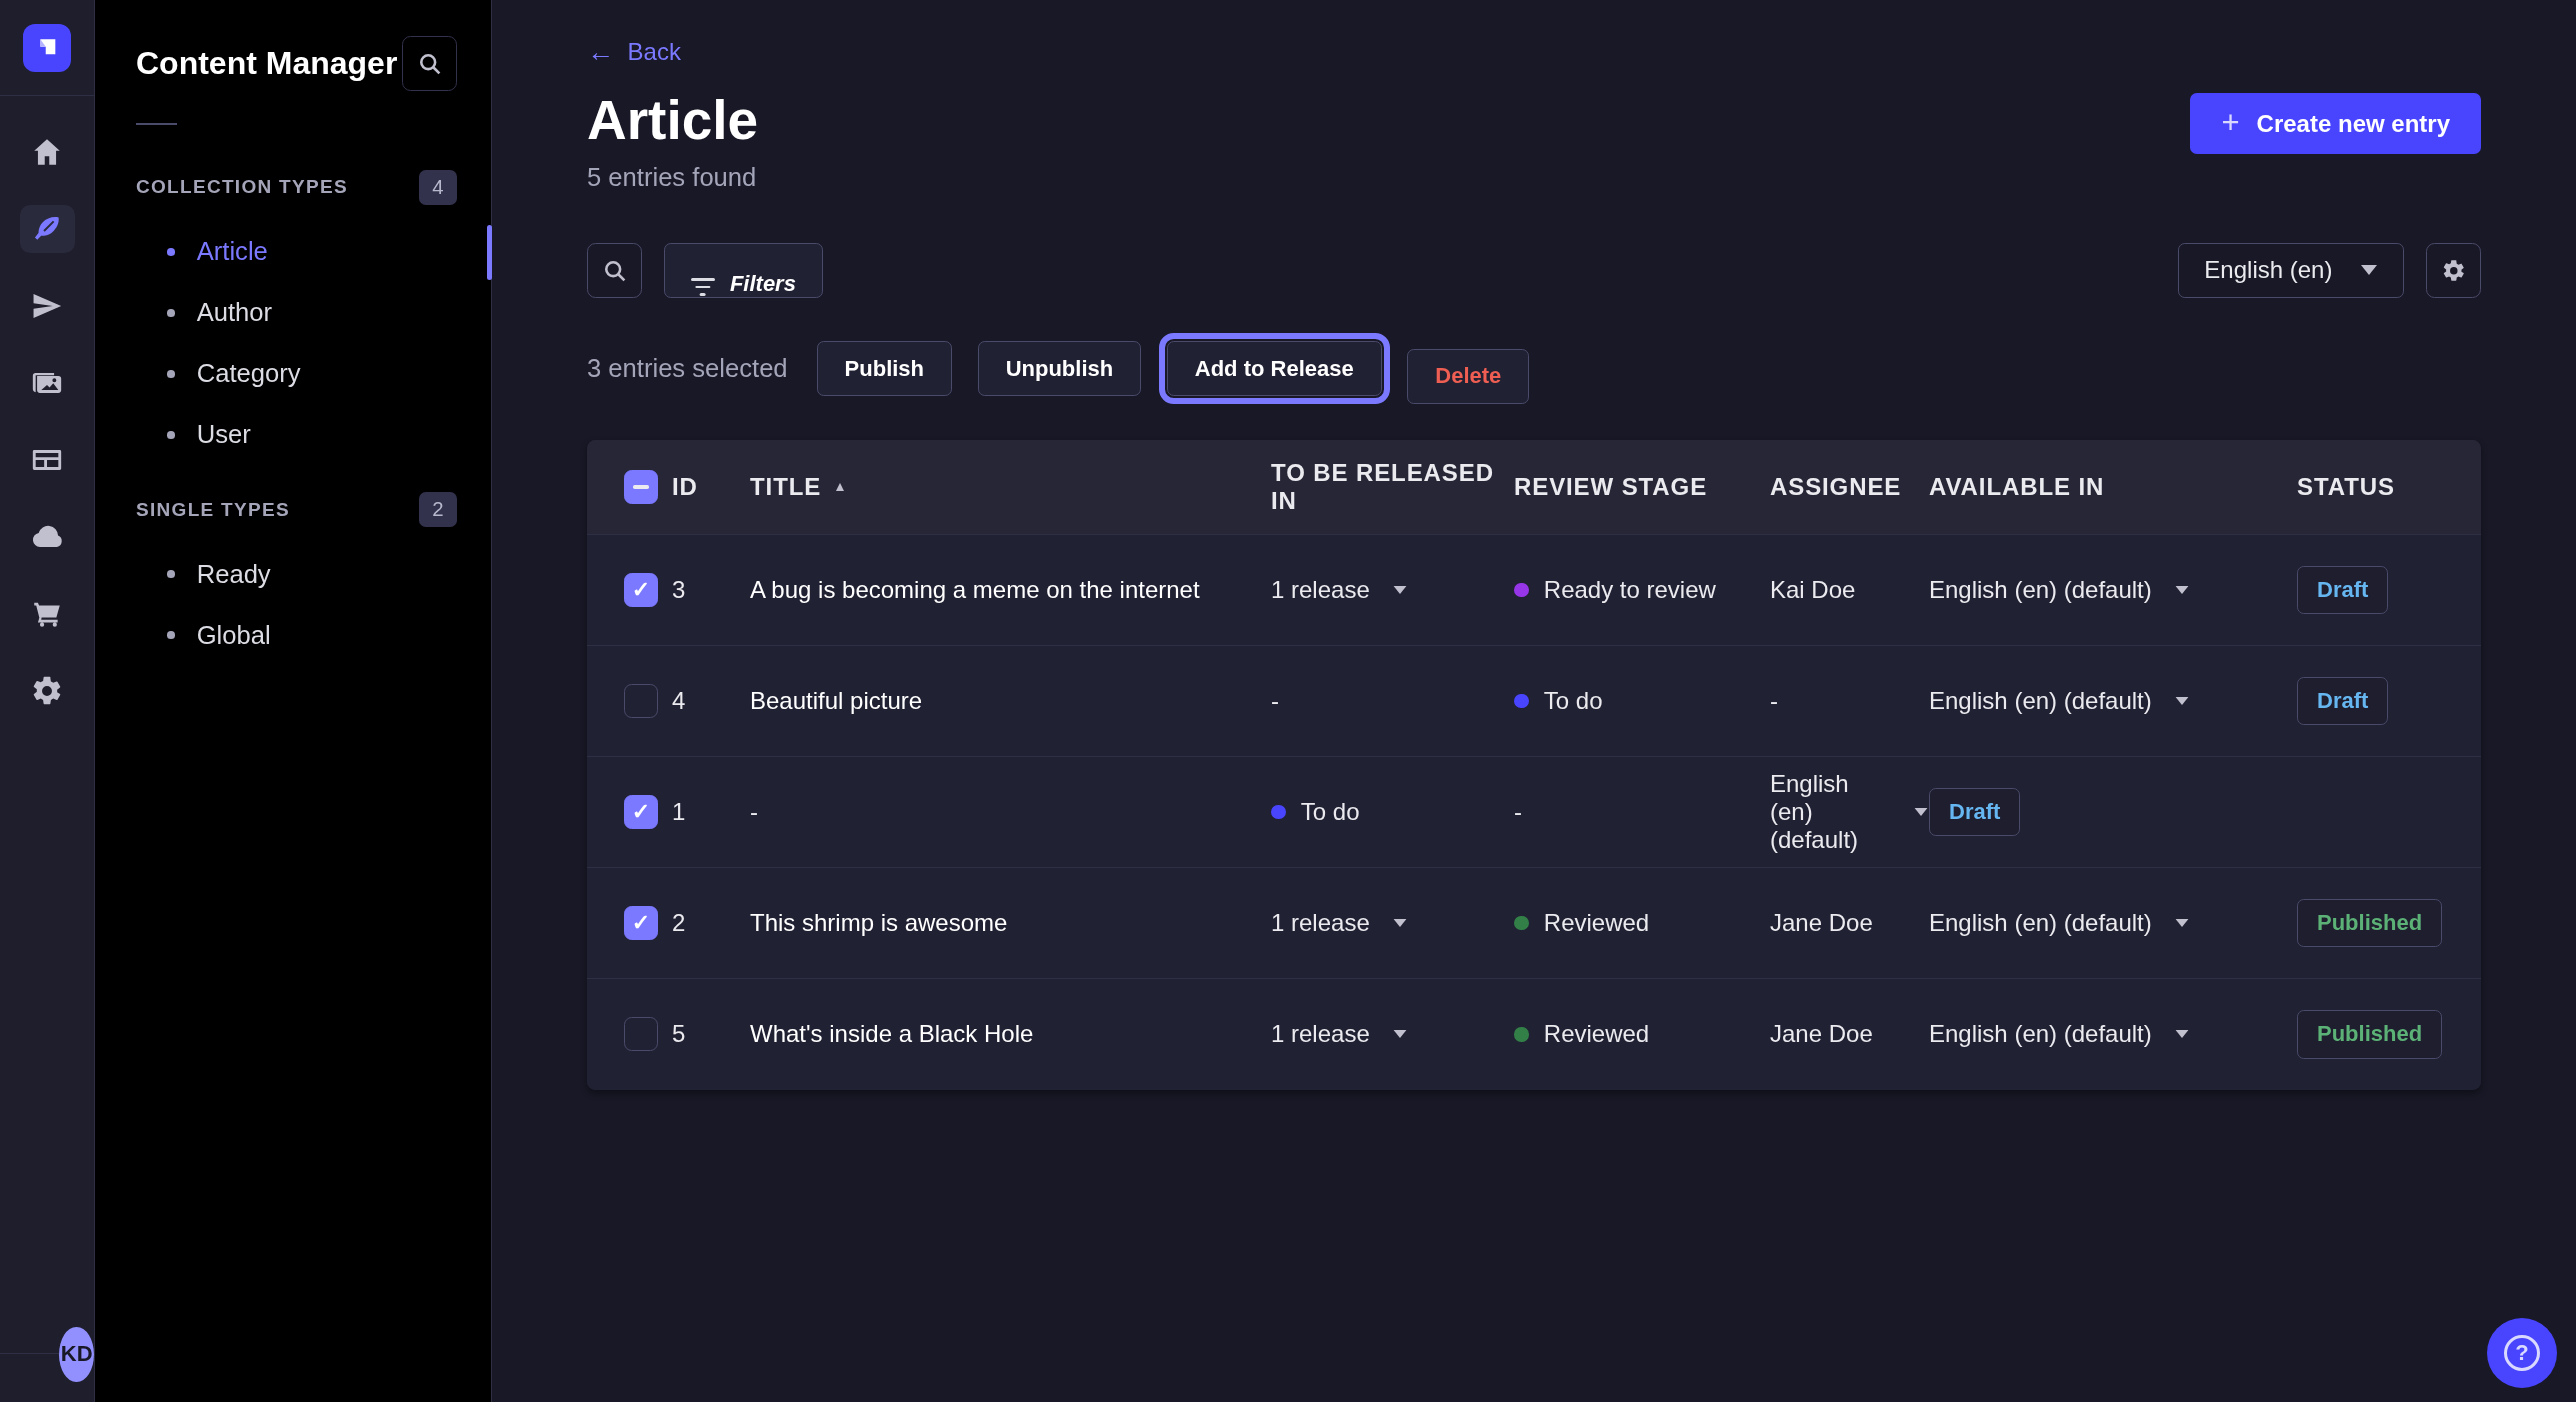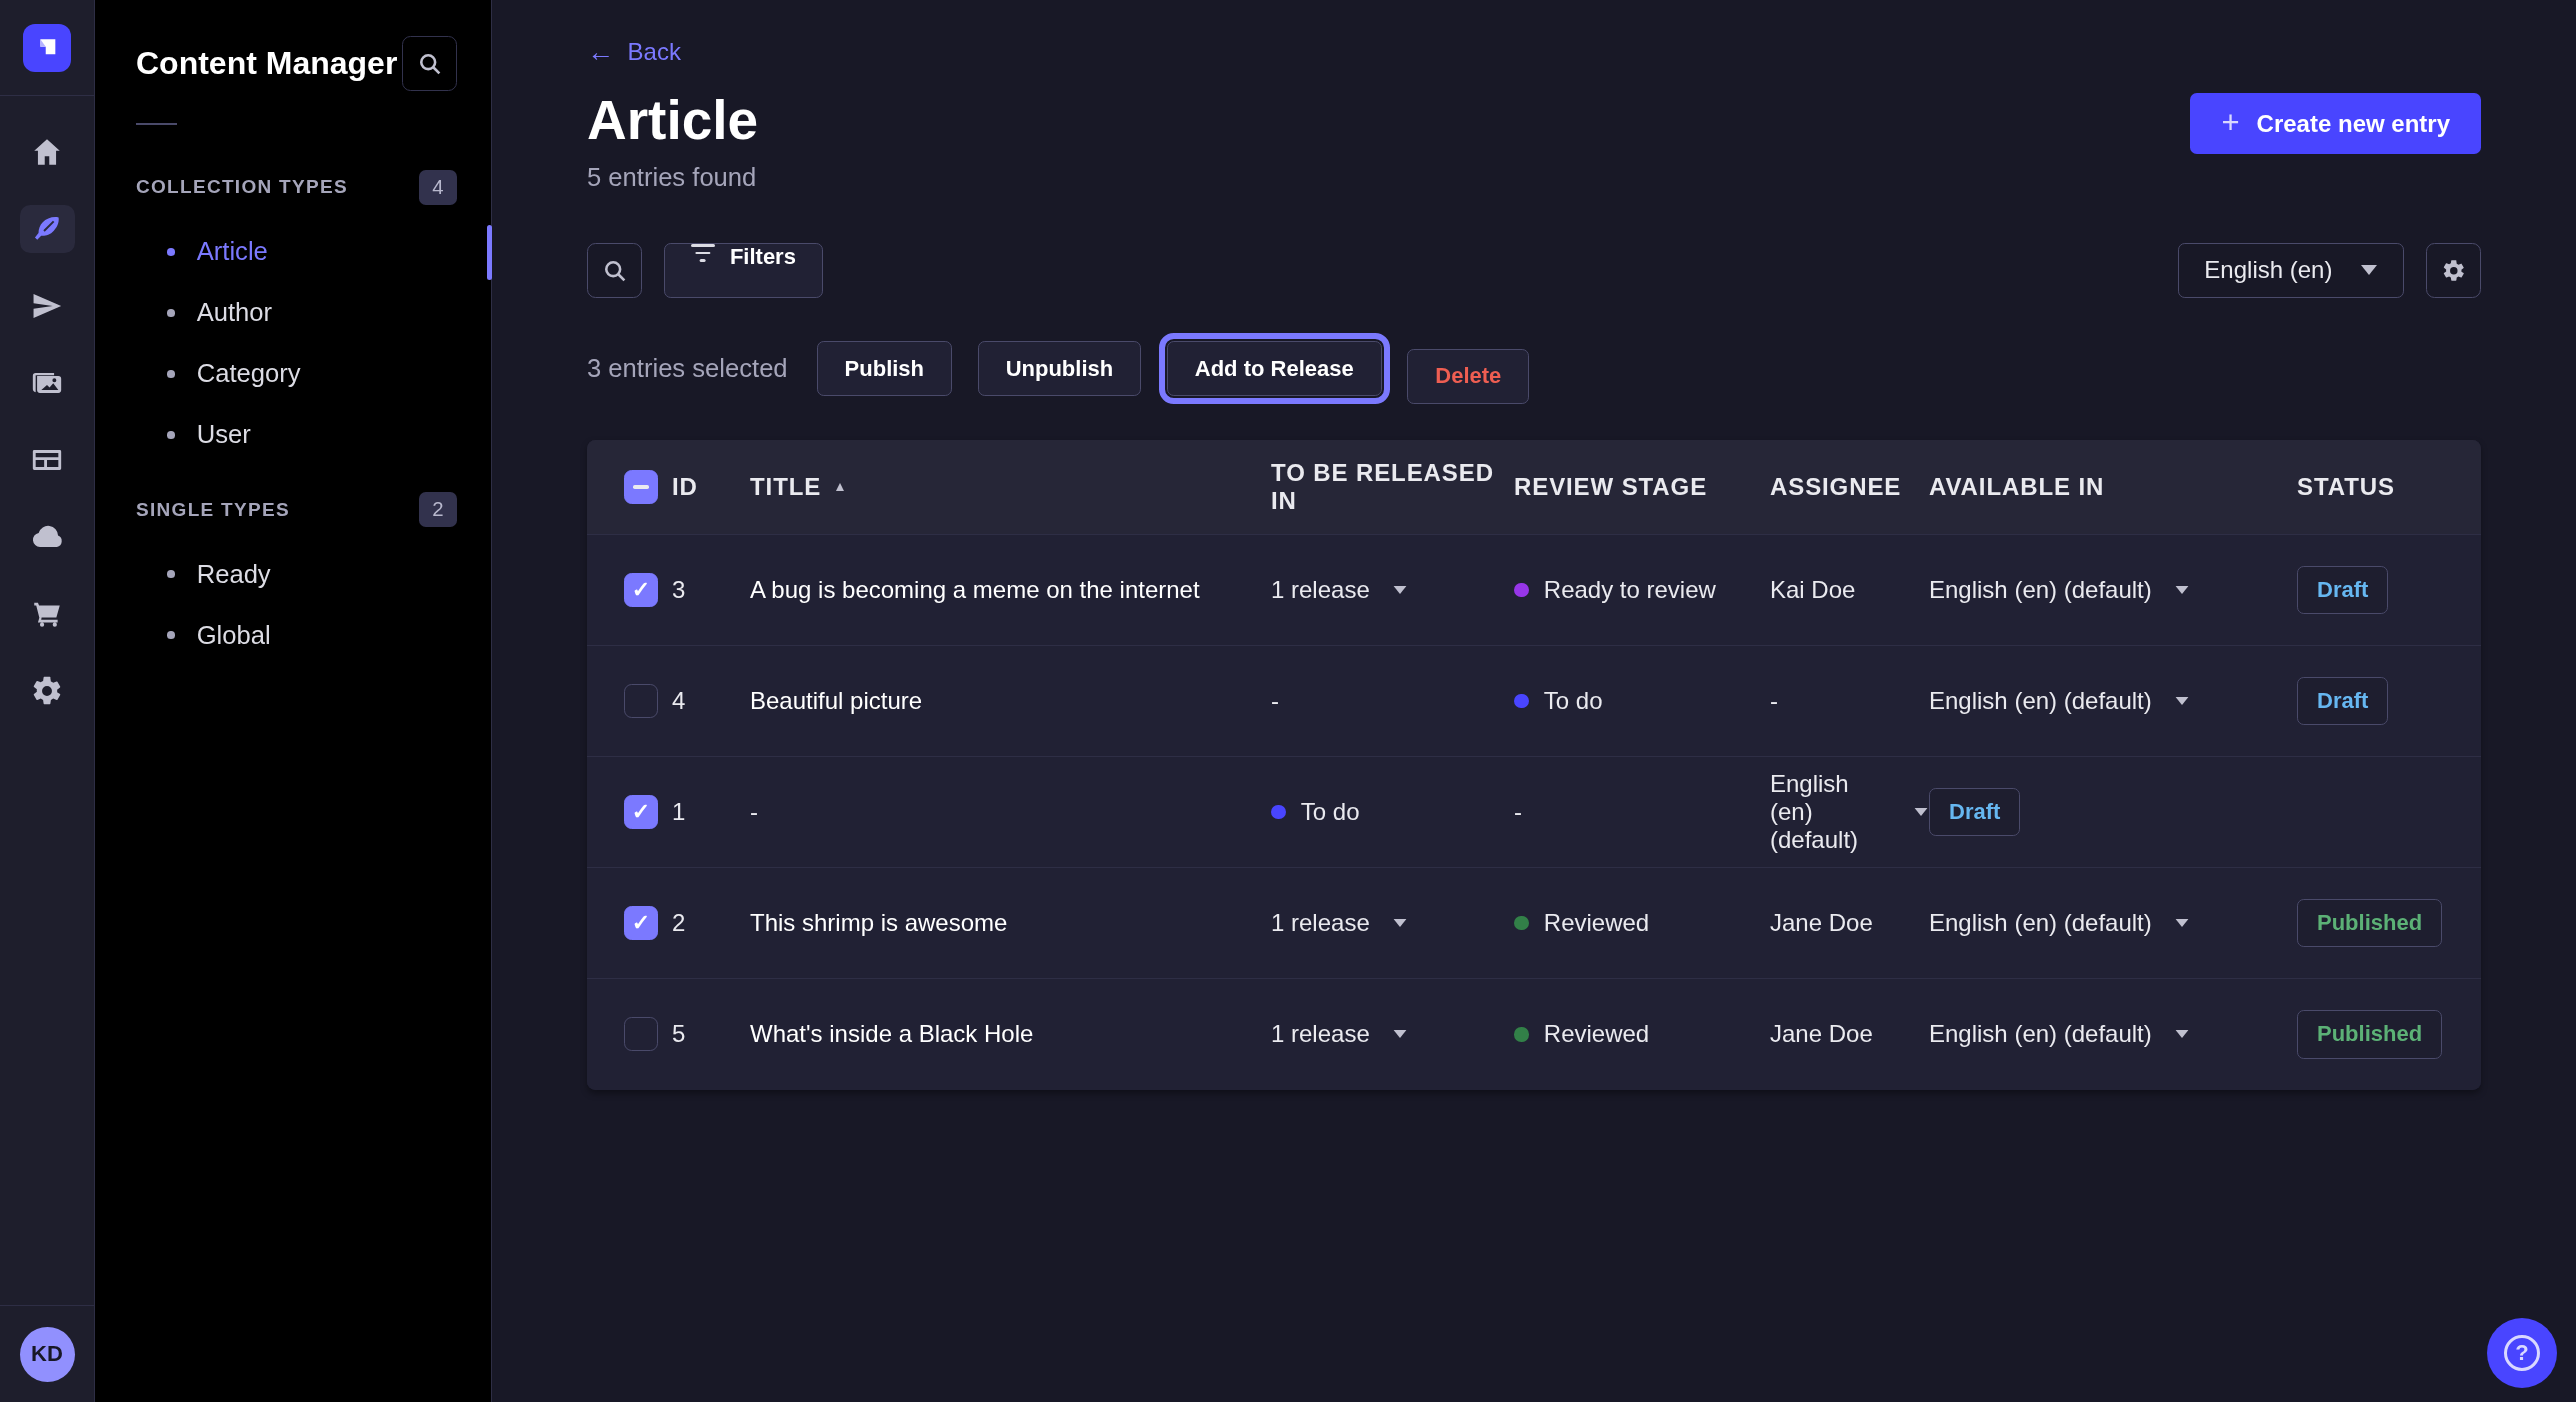--- a/index.html
+++ b/index.html
@@ -18,21 +18,21 @@
     position:relative; flex-shrink:0;
   }
   .logo-btn { margin-top:24px; width:48px; height:48px; border-radius:12px; background:#4945ff;
     display:flex; align-items:center; justify-content:center; cursor:pointer; border:none; }
   .strip-divider { width:100%; height:0.9px; background:#2e2e45; margin-top:23px; }
   .strip-nav { display:flex; flex-direction:column; align-items:center; gap:29px; margin-top:32px; flex:1; }
   .strip-item { width:55px; height:48px; border-radius:10.2px; display:flex; align-items:center; justify-content:center; cursor:pointer; }
   .strip-item svg { width:34px; height:34px; fill:#c0c0cf; }
   .strip-item.active { background:#2a2a3d; }
   .strip-item.active svg { fill:#7b79ff; }
-  .strip-bottom { position:absolute; bottom:0; left:0; width:100%; display:flex; flex-direction:column; align-items:center;margin-top:32px; }
+  .strip-bottom { position:absolute; bottom:0; left:0; width:100%; display:flex; flex-direction:row; align-items:center;margin-top:32px; }
   .strip-bottom .strip-divider { margin-top:0; }
   .avatar { width:55px; height:55px; border-radius:50%; background:#9190fe; color:#181826;
     font-size:22px; font-weight:bold; display:flex; align-items:center; justify-content:center; margin:21px 0 20.4px; cursor:pointer; }
 
   
   .subnav { width:397px; height:1402px; background:#000000; border-right:0.9px solid #2e2e45; flex-shrink:0; position:relative; }
   .subnav-header { display:flex; align-items:center; justify-content:space-between; padding:36px 34px 0 41px; }
   .subnav-title { font-size:32px; font-weight:bold; color:#ffffff; }
   .icon-btn {
     background:transparent; border:0.9px solid #32324d; border-radius:8.5px; width:55px; height:55px;
@@ -64,22 +64,22 @@
     display:flex; align-items:center; gap:17px; background:#4945ff; color:#ffffff;
     border:none; border-radius:6.8px; height:61px; padding:0 31px; font-size:24px; font-weight:bold;
     font-family:"Liberation Sans", sans-serif; cursor:pointer; margin-top:1.7px;
   }
   .plus-icon { font-size:31px; font-weight:normal; color:#d9d8ff; line-height:1; margin-top:-3.4px; }
 
   .toolbar-row { display:flex; justify-content:space-between; align-items:center; margin-top:51px; }
   .toolbar-left, .toolbar-right { display:flex; align-items:center; gap:22px; }
   .icon-btn.toolbar { border-color:#4a4a6a; width:55px; height:55px; }
   .btn-ghost {
-    display:flex; align-items:flex-start; gap:15.3px; background:#212134; border:0.9px solid #4a4a6a; border-radius:6.8px;
-    height:55px; padding:0 25.6px; color:#ffffff; font-size:22px; font-weight:bold; font-family:"Liberation Sans", sans-serif; cursor:pointer;
+    display:flex; align-items:flex-end; gap:15.3px; background:#212134; border:0.9px solid #4a4a6a; border-radius:6.8px;
+    height:55px; padding:0 25.6px; color:#ffffff; font-size:22px; font-weight:bold; font-family:"Liberation Sans", sans-serif; cursor:pointer;font-style:italic;
   }
   .filter-icon { width:24px; height:19px; position:relative; }
   .filter-icon span { position:absolute; left:50%; transform:translateX(-50%); height:2.6px; border-radius:1.7px; background:#dcdce4; }
   .filter-icon span:nth-child(1){ top:0; width:24px; }
   .filter-icon span:nth-child(2){ top:7.7px; width:15.3px; }
   .filter-icon span:nth-child(3){ top:15.3px; width:6.8px; }
   .select-box {
     display:flex; align-items:center; gap:29px; background:transparent; border:0.9px solid #4a4a6a; border-radius:6.8px;
     height:55px; padding:0 25.6px; color:#eaeaef; font-size:24px; cursor:pointer; font-family:"Liberation Sans", sans-serif;
   }

